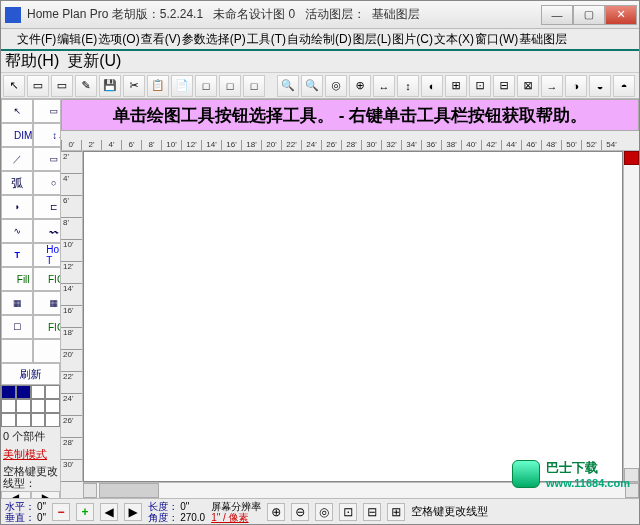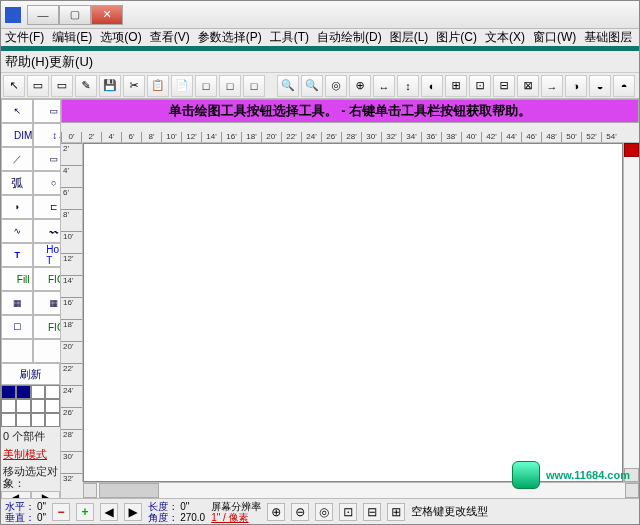--- a/index.html
+++ b/index.html
@@ -4,22 +4,22 @@
 <style>
 * { margin: 0; padding: 0; box-sizing: border-box; font-family: "Microsoft YaHei", SimSun, sans-serif; }
 body { background: #f0f0f0; width: 640px; height: 525px; overflow: hidden; position: relative; }
 .window { width: 640px; height: 525px; background: #ececec; border: 1px solid #888; display: flex; flex-direction: column; }
 .titlebar { height: 28px; background: linear-gradient(#f8f8f8,#e4e4e4); border-bottom: 1px solid #bbb; display: flex; align-items: center; padding-left: 4px; font-size: 12px; color: #333; }
 .title-icon { width: 16px; height: 16px; background: #2858d0; margin-right: 6px; }
 .title-text { flex: 1; white-space: nowrap; overflow: hidden; }
 .win-controls { display: flex; height: 20px; margin-right: 2px; }
 .win-btn { width: 32px; height: 20px; border: 1px solid #aaa; display: flex; align-items: center; justify-content: center; font-size: 11px; background: linear-gradient(#fafafa,#dcdcdc); cursor: default; }
 .win-close { background: linear-gradient(#e98a7d,#c8402f); color: #fff; }
-.menubar { height: 22px; display: flex; flex-wrap: wrap; align-items: center; background: #ececec; border-bottom: 5px solid #0f766e; padding-left: 4px; font-size: 12px; gap: 8px; }
-.menubar2 { height: 22px; display: flex; align-items: center; background: #ececec; border-bottom: 1px solid #ccc; padding-left: 4px; font-size: 13px; }
+.menubar { height: 22px; display: flex; flex-wrap: wrap; align-items: center; background: #ececec; border-bottom: 2px solid #0f766e; padding-left: 16px; font-size: 12px; gap: 1px; }
+.menubar2 { height: 22px; display: flex; align-items: flex-start; background: #ececec; border-bottom: 1px solid #ccc; padding-left: 4px; font-size: 16px; gap: 8px; }
 .menu-item { white-space: nowrap; cursor: default; }
 .toolbar { height: 26px; background: #ececec; border-bottom: 1px solid #bbb; display: flex; align-items: center; padding-left: 2px; gap: 2px; }
 .tb-btn { width: 22px; height: 22px; border: 1px solid #ccc; background: linear-gradient(#fdfdfd,#e9e9e9); display: flex; align-items: center; justify-content: center; font-size: 11px; cursor: default; }
 .right-area .tb-btn { width: 22px; height: 22px; }
 .left-area { display: flex; align-items: center; gap: 2px; }
 .right-area { display: flex; align-items: center; gap: 2px; margin-left: auto; padding-right: 4px; }
 .content { flex: 1; display: flex; overflow: hidden; }
 .left-panel { width: 60px; background: #ececec; border-right: 1px solid #bbb; display: flex; flex-direction: column; overflow: hidden; }
 .tool-grid { display: grid; grid-template-columns: 1fr 1fr; }
 .tool-cell { height: 24px; border: 1px solid #bbb; background: #fdfdfd; display: flex; align-items: center; justify-content: center; font-size: 9px; color: #004; cursor: default; }
@@ -29,21 +29,21 @@
 .color-grid { display: grid; grid-template-columns: repeat(4,1fr); }
 .color-cell { height: 14px; border: 1px solid #888; }
 .color-cell.blue { background: #000088; }
 .color-cell.white { background: #fff; }
 .part-count { font-size: 11px; padding: 2px 2px; color: #222; }
 .mode-label { font-size: 11px; padding: 1px 2px; color: #c00; text-decoration: underline; cursor: default; }
 .move-label { font-size: 11px; padding: 2px 2px; color: #222; line-height: 12px; }
 .mini-btns { display: flex; }
 .mini-btn { flex: 1; height: 14px; border: 1px solid #bbb; background: #f3f3f3; font-size: 9px; text-align: center; cursor: default; }
 .canvas-area { flex: 1; display: flex; flex-direction: column; position: relative; }
-.yellow-banner { height: 24px; background: #d946ef; border: 1px solid #aaa; font-size: 13px; font-weight: bold; color: #000; display: flex; align-items: center; justify-content: center; white-space: nowrap; }
+.yellow-banner { height: 32px; background: #f0abfc; border: 1px solid #aaa; font-size: 17px; font-weight: bold; color: #000; display: flex; align-items: center; justify-content: center; white-space: nowrap; }
 .hruler { height: 20px; background: #ececec; border-bottom: 1px solid #bbb; display: flex; align-items: flex-end; font-size: 8px; color: #333; overflow: hidden; white-space: nowrap; position: relative; }
 .hruler-tick { flex: 0 0 20px; text-align: center; border-left: 1px solid #999; padding-bottom: 1px; }
 .canvas-wrap { flex: 1; display: flex; overflow: hidden; }
 .vruler { width: 22px; background: #ececec; border-right: 1px solid #bbb; display: flex; flex-direction: column; font-size: 8px; color: #333; overflow: hidden; }
 .vruler-tick { flex: 0 0 22px; border-top: 1px solid #999; padding-left: 2px; }
 .canvas { flex: 1; background: #fff; border: 1px solid #888; position: relative; }
 .vscroll { width: 16px; background: #ececec; border-left: 1px solid #bbb; display: flex; flex-direction: column; }
 .scroll-arrow { height: 14px; background: #c40000; border: 1px solid #800; cursor: default; }
 .scroll-arrow.norm { background: #e4e4e4; border: 1px solid #aaa; }
 .scroll-track { flex: 1; background: #f4f4f4; }
@@ -66,20 +66,23 @@
 .spacebar-txt { font-size: 11px; }
 .watermark { position: absolute; right: 10px; bottom: 36px; display: flex; align-items: center; gap: 6px; font-size: 13px; color: #008040; font-weight: bold; }
 .wm-logo { width: 28px; height: 28px; border-radius: 6px; background: linear-gradient(#6fc,#0a6); border: 1px solid #084; }
 </style>
 </head>
 <body>
 
 <div class="window">
   <div class="titlebar">
     <div class="title-icon"></div>
+    <div class="title-text">
+      <span>Home Plan Pro 老胡版：5.2.24.1</span>&nbsp;&nbsp;&nbsp;<span>未命名设计图 0</span>&nbsp;&nbsp;&nbsp;<span>活动图层：</span>&nbsp;&nbsp;<span>基础图层</span>
+    </div>
     <div class="win-controls">
       <div class="win-btn">—</div>
       <div class="win-btn">▢</div>
       <div class="win-btn win-close">✕</div>
     </div>
   </div>
 
   <div class="menubar">
     <span class="menu-item">文件(F)</span>
     <span class="menu-item">编辑(E)</span>
@@ -169,21 +172,21 @@
         <div class="color-cell white"></div>
         <div class="color-cell white"></div>
         <div class="color-cell white"></div>
         <div class="color-cell white"></div>
         <div class="color-cell white"></div>
         <div class="color-cell white"></div>
       </div>
       <div class="part-count">0 个部件</div>
       <div class="mode-label">美制模式</div>
       <div style="flex:1"></div>
-      <div class="move-label">移动选定对象：</div>
+      <div class="move-label">空格键更改线型：</div>
       <div class="mini-btns">
         <div class="mini-btn">◀</div>
         <div class="mini-btn">▶</div>
       </div>
     </div>
 
     <div class="canvas-area">
       <div class="yellow-banner">单击绘图工具按钮选择工具。 - 右键单击工具栏按钮获取帮助。</div>
       <div class="hruler" id="hruler">
           <div class="hruler-tick">0'</div>
@@ -288,15 +291,16 @@
     <div class="sb-btn">⊡</div>
     <div class="sb-btn">⊟</div>
     <div class="sb-btn">⊞</div>
     <span class="spacebar-txt">空格键更改线型</span>
   </div>
 </div>
 
 <div class="watermark">
   <div class="wm-logo"></div>
   <div>
+    <div>巴士下载</div>
     <div style="font-size:11px;color:#0a7">www.11684.com</div>
   </div>
 </div>
 
 </body></html>

